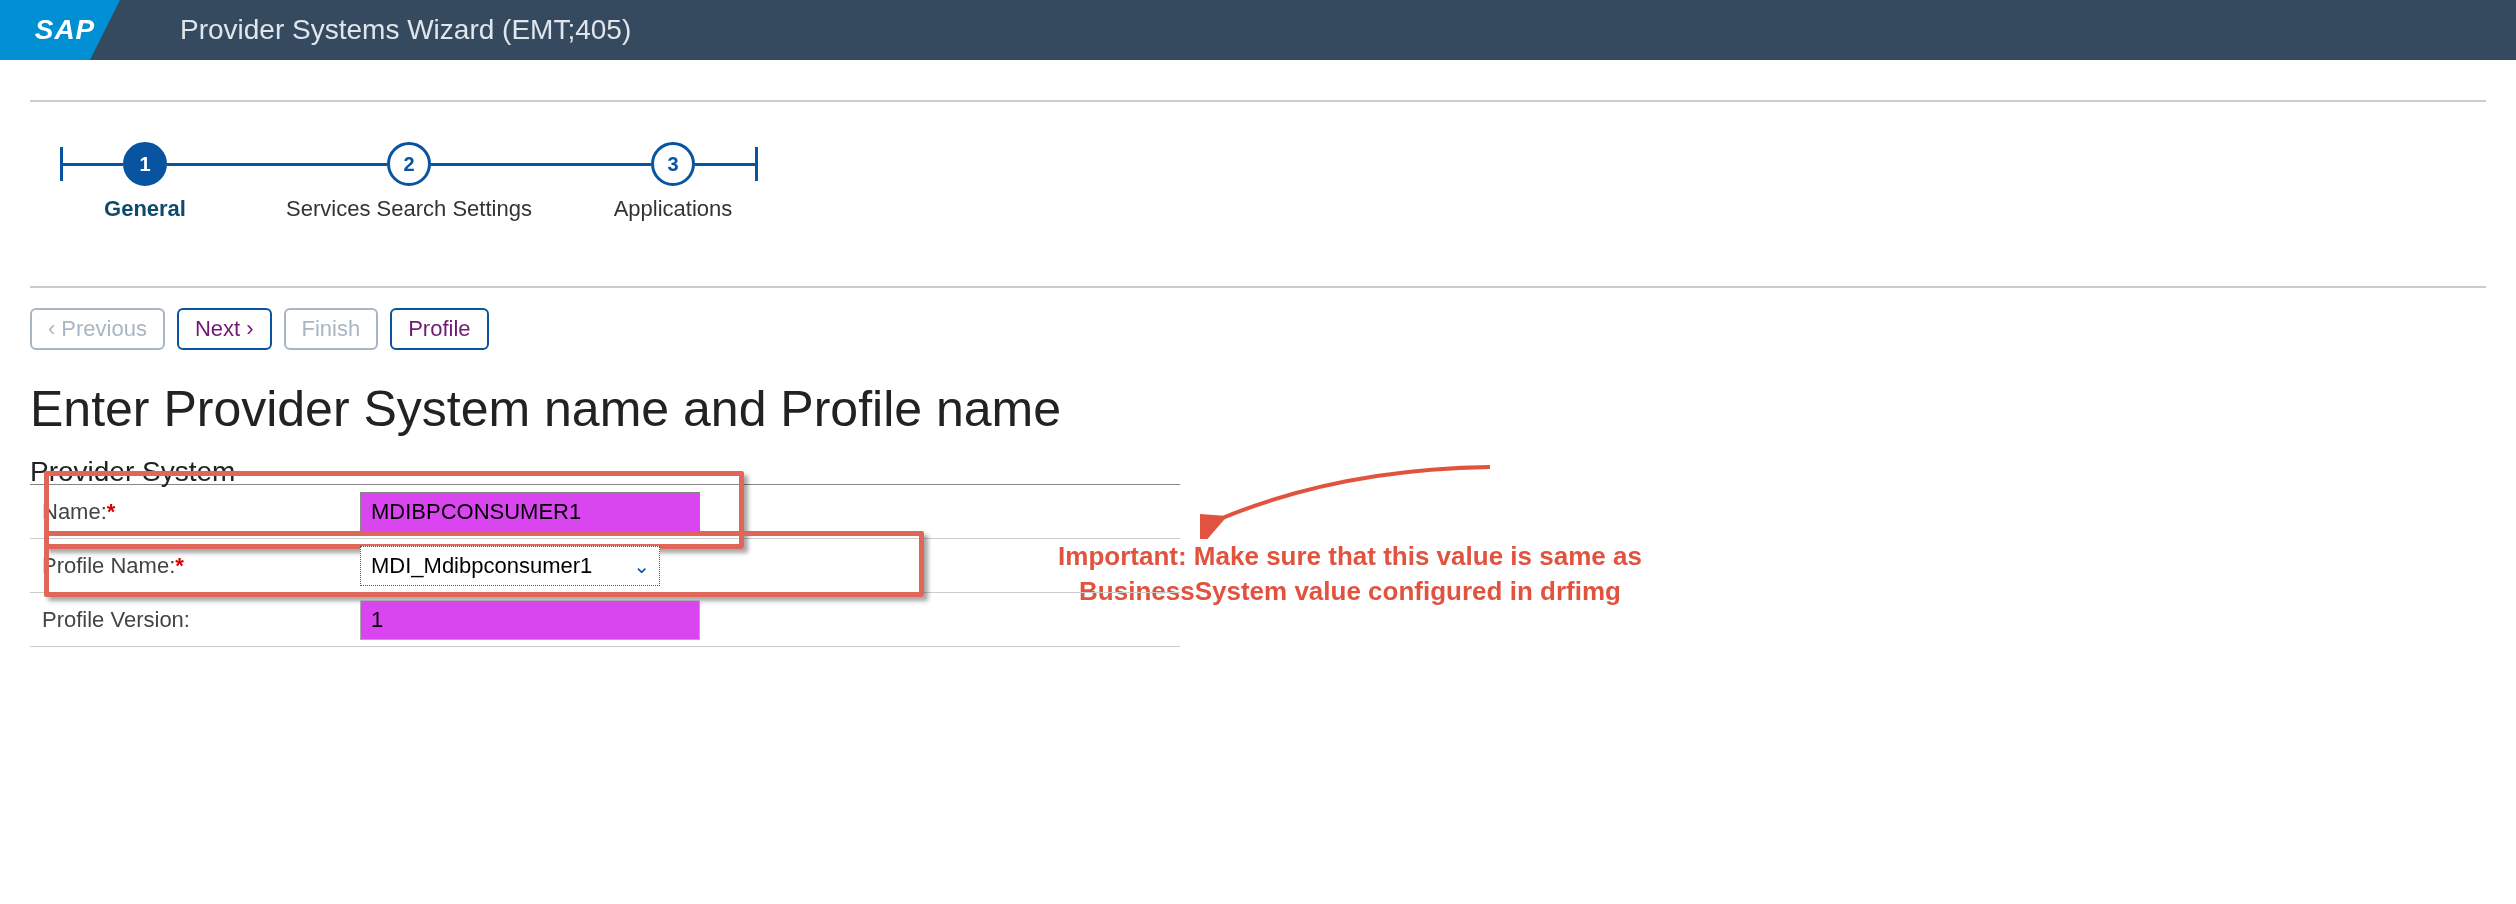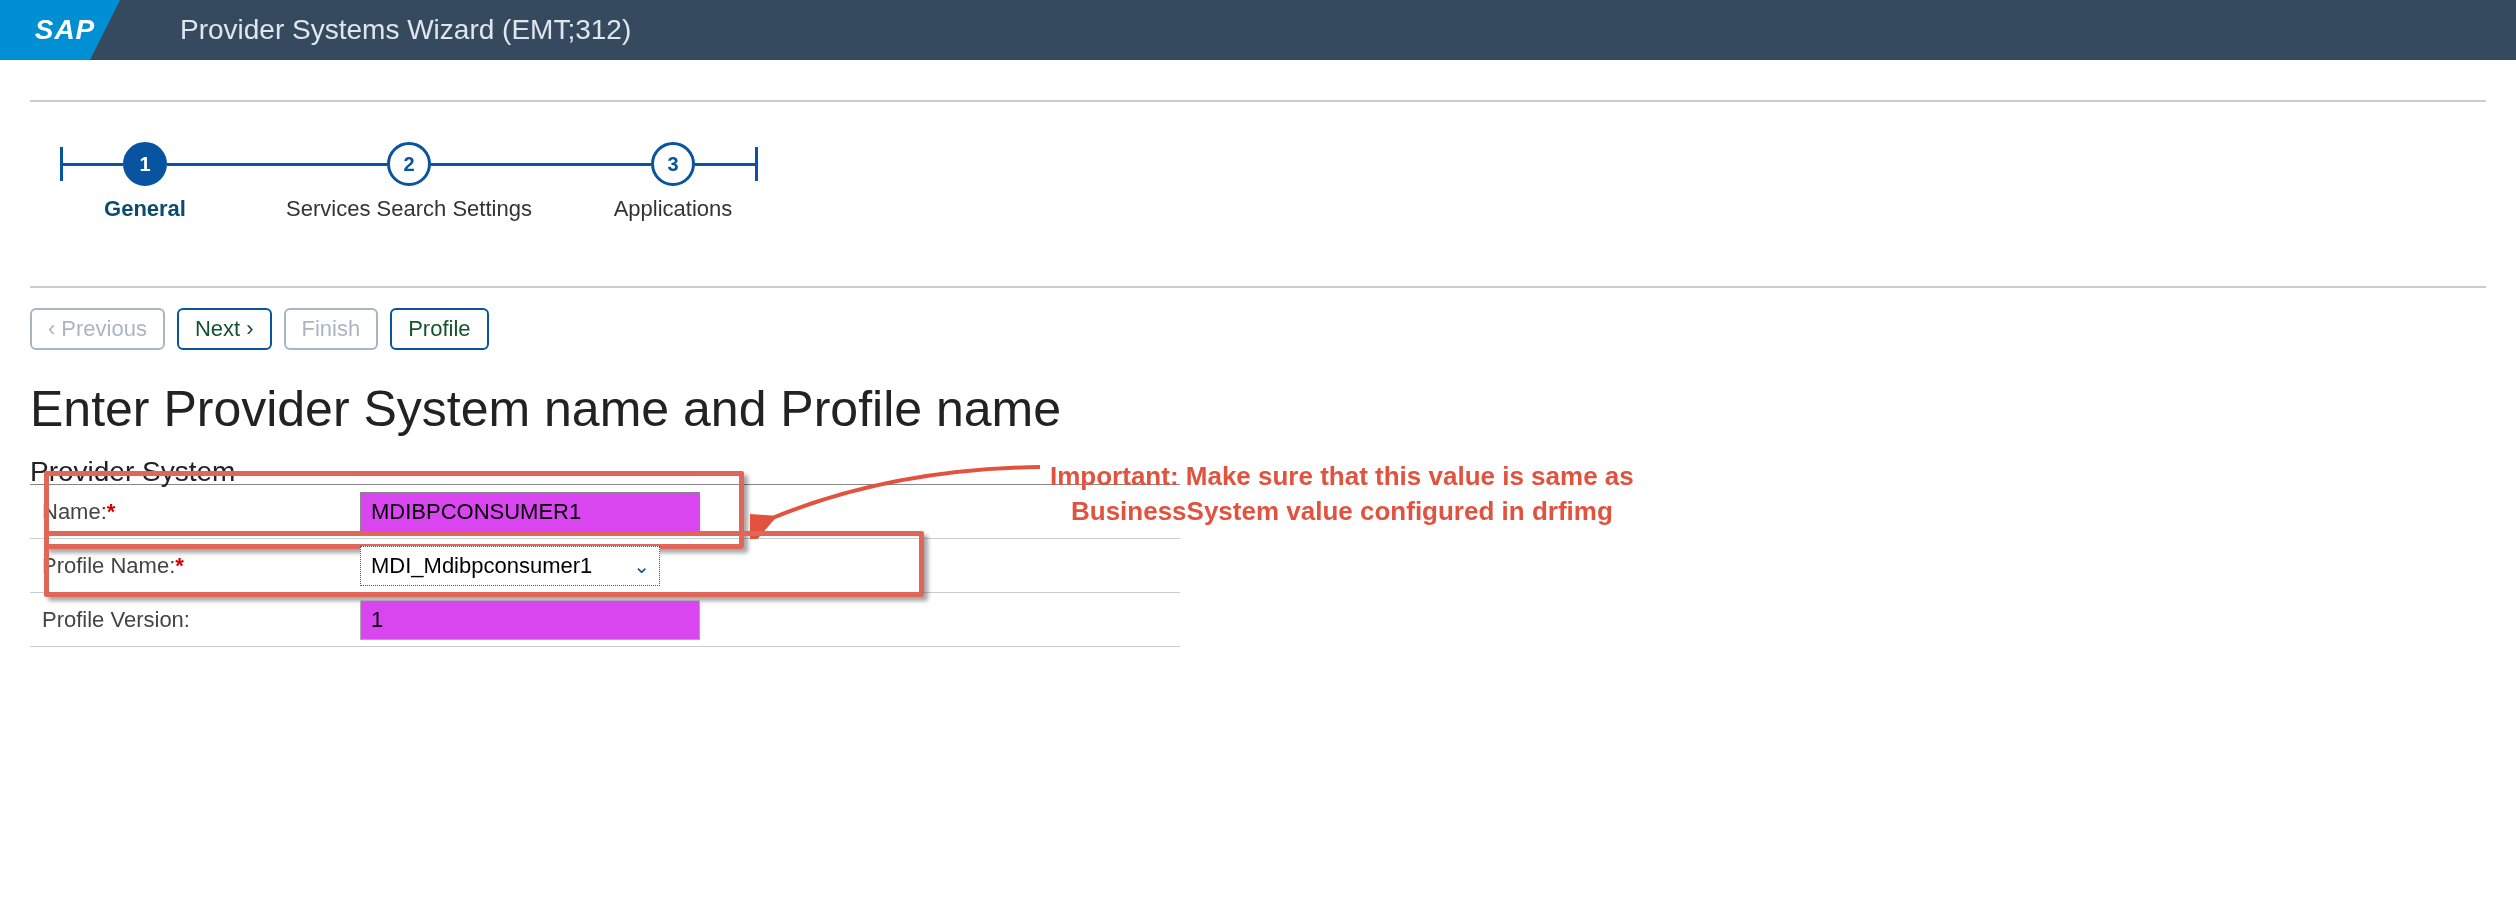--- a/index.html
+++ b/index.html
@@ -14,51 +14,51 @@
 .wiz-line { height: 3px; background: #0854a0; width: 60px; }
 .wiz-line-long { height: 3px; background: #0854a0; width: 220px; }
 .wiz-step { display: flex; flex-direction: column; align-items: center; position: relative; }
 .wiz-circle { width: 44px; height: 44px; border-radius: 50%; border: 3px solid #0854a0; display: flex; align-items: center; justify-content: center; font-weight: bold; font-size: 20px; color: #0854a0; background: #fff; }
 .wiz-circle.active { background: #0854a0; color: #fff; }
 .wiz-label { position: absolute; top: 54px; white-space: nowrap; font-size: 22px; color: #333; }
 .wiz-label.active { color: #0c4a6e; font-weight: bold; }
 .content-sep { border-top: 2px solid #ccc; margin: 100px 0 0 0; }
 .content { padding: 20px 0 0 0; }
 .btn-row { display: flex; gap: 12px; margin-bottom: 30px; }
-.btn { border: 2px solid #0854a0; border-radius: 6px; padding: 6px 16px; font-size: 22px; display: flex; align-items: center; gap: 6px; background: #fff; cursor: pointer; color: #14532d; }
+.btn { border: 2px solid #0854a0; border-radius: 6px; padding: 6px 16px; font-size: 22px; display: flex; align-items: center; gap: 6px; background: #fff; cursor: pointer; color: #701a75; }
 .btn .chev { font-size: 22px; line-height: 1; }
 .btn.disabled { color: #a8b6c3; border-color: #a8b6c3; cursor: default; }
 .page-title { font-size: 50px; font-weight: 400; color: #222; margin: 10px 0 18px 0; }
 .section-title { font-size: 28px; color: #222; margin-bottom: -4px; }
 .form { border-top: 1px solid #888; width: 1150px; }
 .row { display: flex; align-items: center; padding: 4px 0; border-bottom: 1px solid #ccc; height: 54px; position: relative; }
 .row-label { width: 330px; font-size: 22px; color: #444; padding-left: 12px; }
 .req { color: #d40000; font-weight: bold; font-size: 22px; }
 .inp { height: 40px; border: 1px solid #888; font-size: 22px; padding: 0 10px; background: #d946ef; }
 .inp-name { width: 340px; }
 .inp-desc { width: 810px; border: 1px solid #aaa; }
 .inp-profile-wrap { position: relative; width: 300px; }
 .inp-profile { width: 300px; border: 1px dotted #555; height: 40px; font-size: 22px; padding: 0 36px 0 10px; background: #fff; }
 .inp-profile-chev { position: absolute; right: 10px; top: 50%; transform: translateY(-50%); color: #0854a0; font-size: 20px; pointer-events: none; }
 .inp-ver { width: 340px; border: 1px solid #aaa; }
 .highlight-box { border: 5px solid #e1665a; box-shadow: 4px 4px 4px rgba(0,0,0,0.35); position: absolute; pointer-events: none; border-radius: 2px; }
 .hl1 { top: -14px; left: 14px; width: 700px; height: 78px; }
 .hl2 { top: -8px; left: 14px; width: 880px; height: 66px; }
-.annotation-wrap { position: absolute; left: 720px; top: -36px; display: flex; align-items: center; width: 1200px; }
+.annotation-wrap { position: absolute; left: 720px; top: -36px; display: flex; align-items: center; width: 1200px; flex-direction: column; }
 .arrow-svg { flex-shrink: 0; }
 .annotation-text { color: #e1533e; font-weight: bold; font-size: 26px; line-height: 1.35; text-align: center; }
 </style>
 </head>
 <body>
 
 <div class="header-bar">
   <div class="sap-logo">
       <span>SAP</span>
     </div>
-  <div class="header-title">Provider Systems Wizard (EMT;312)</div>
+  <div class="header-title">Provider Systems Wizard (EMT;405)</div>
 </div>
 
 <div class="page">
   <div class="divider"></div>
 
   <div class="wiz">
     <div class="wiz-end"></div>
     <div class="wiz-line"></div>
     <div class="wiz-step">
       <div class="wiz-circle active">

